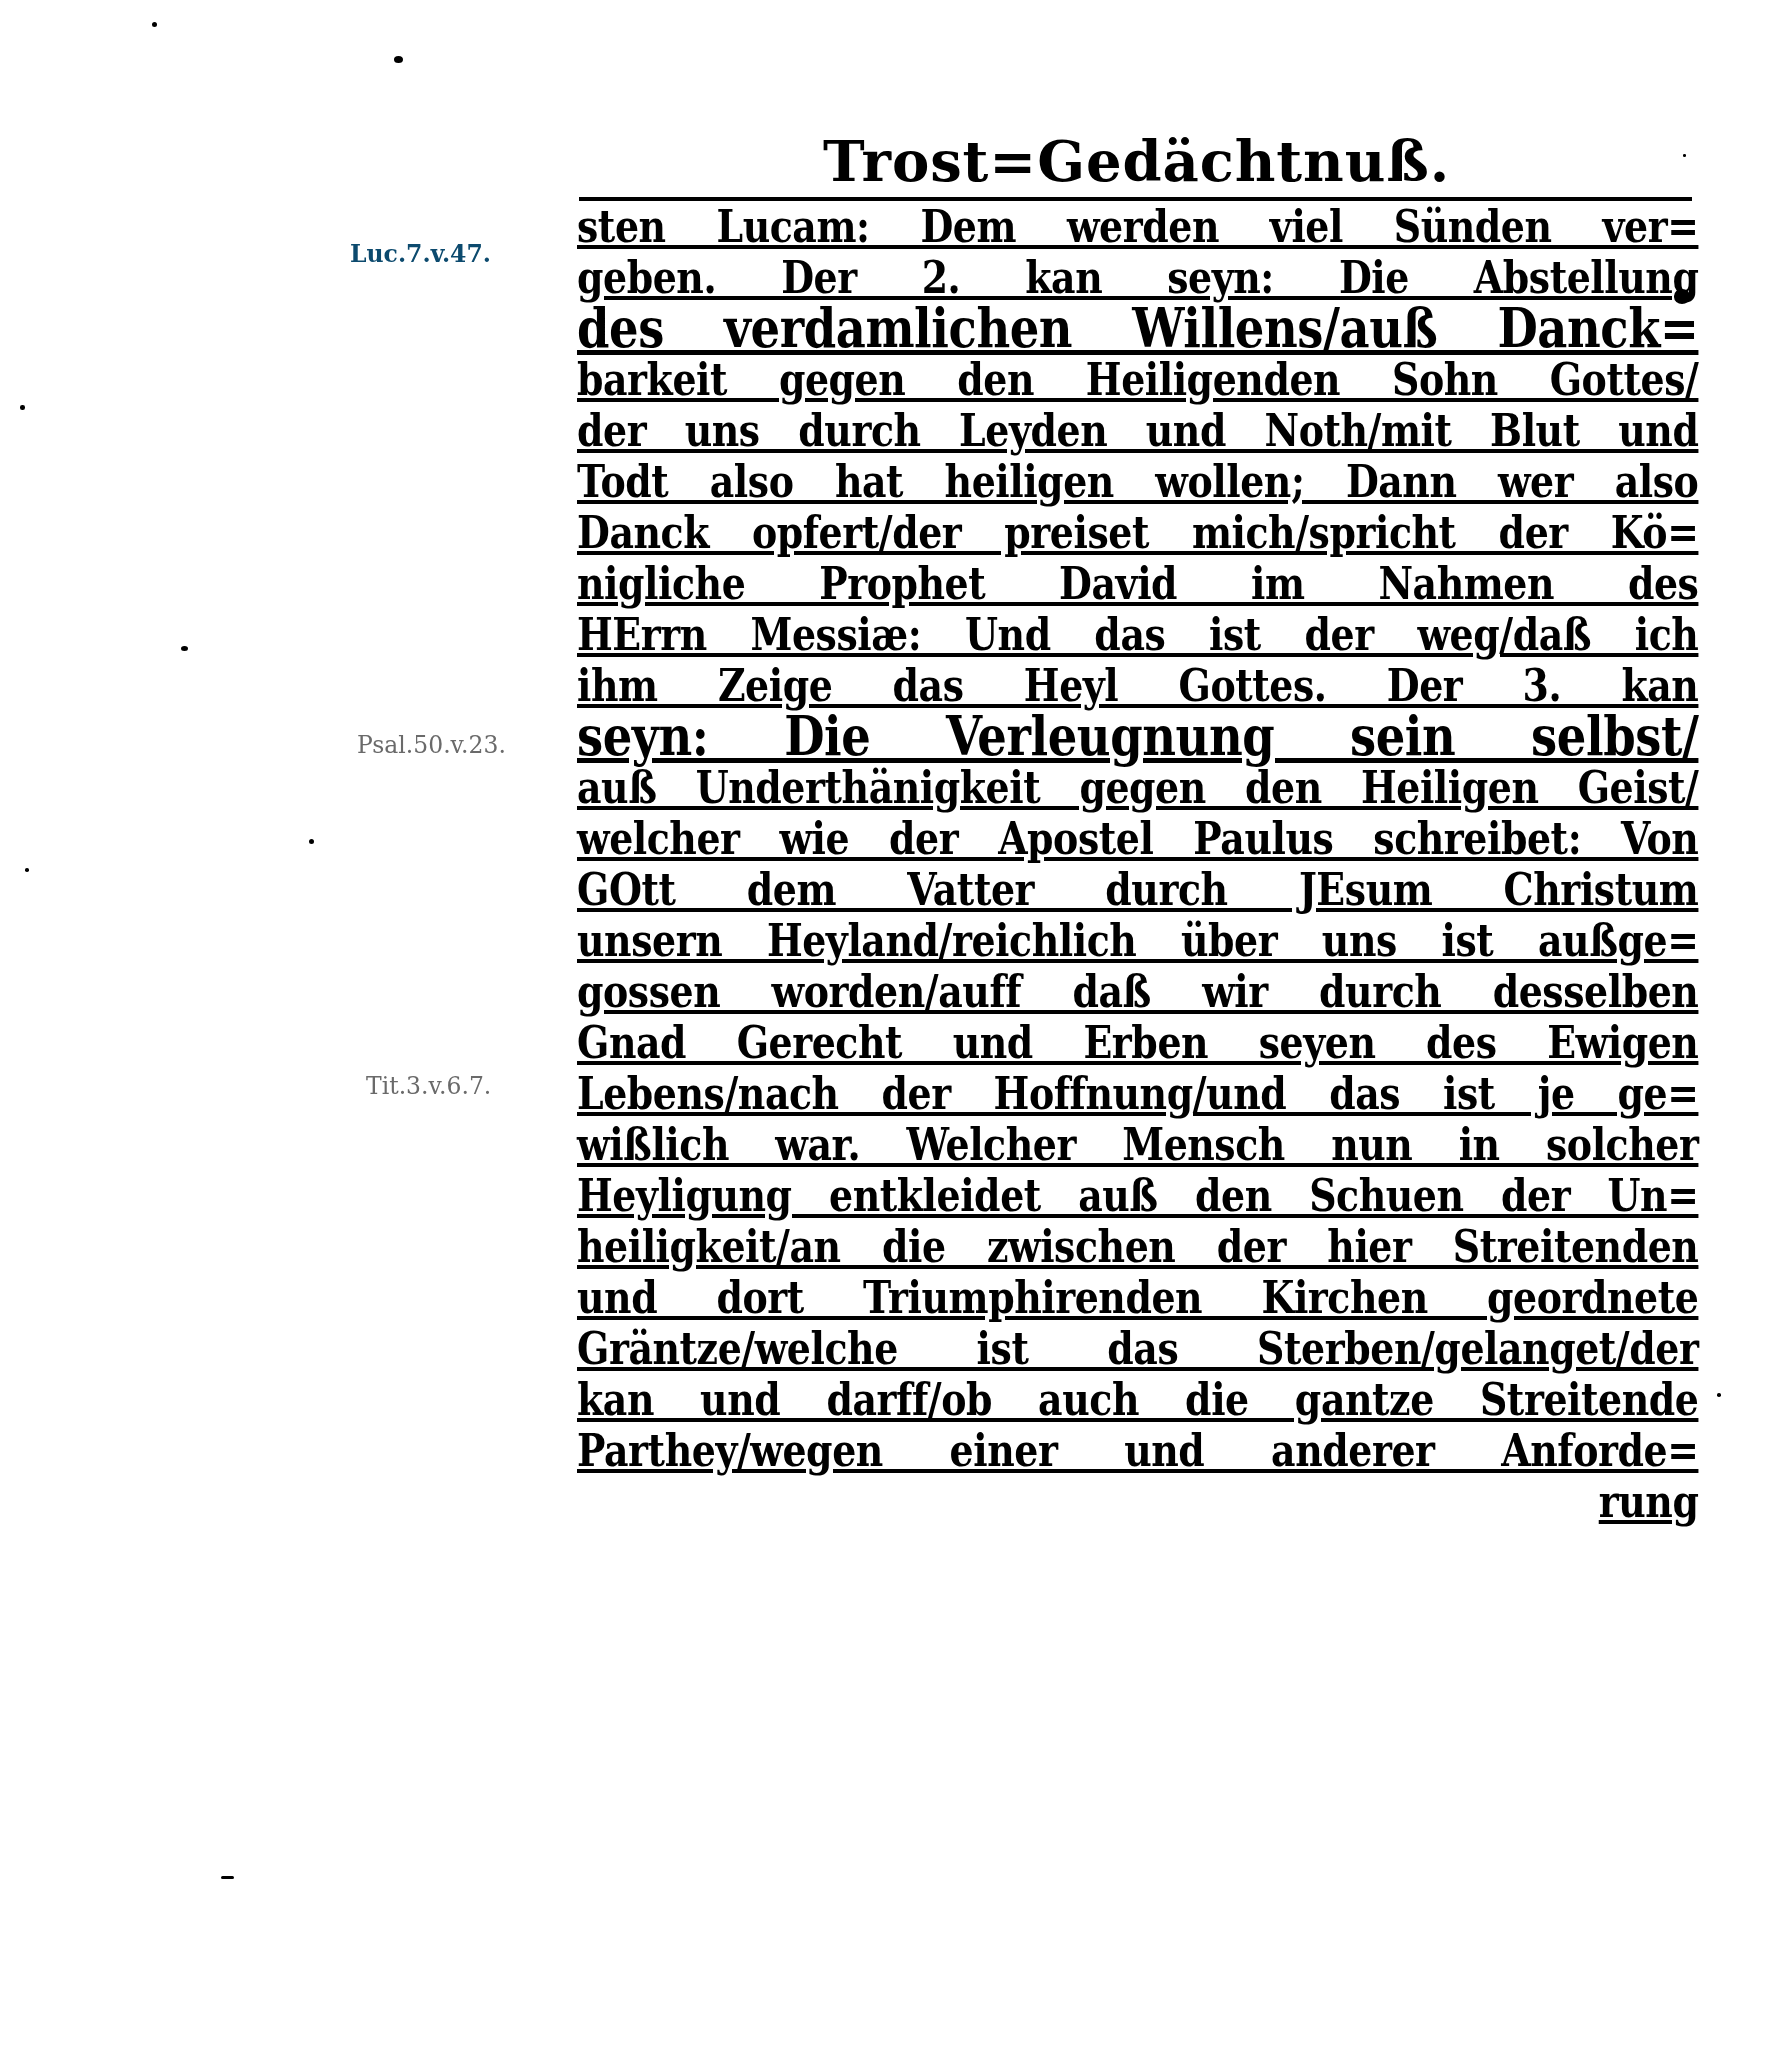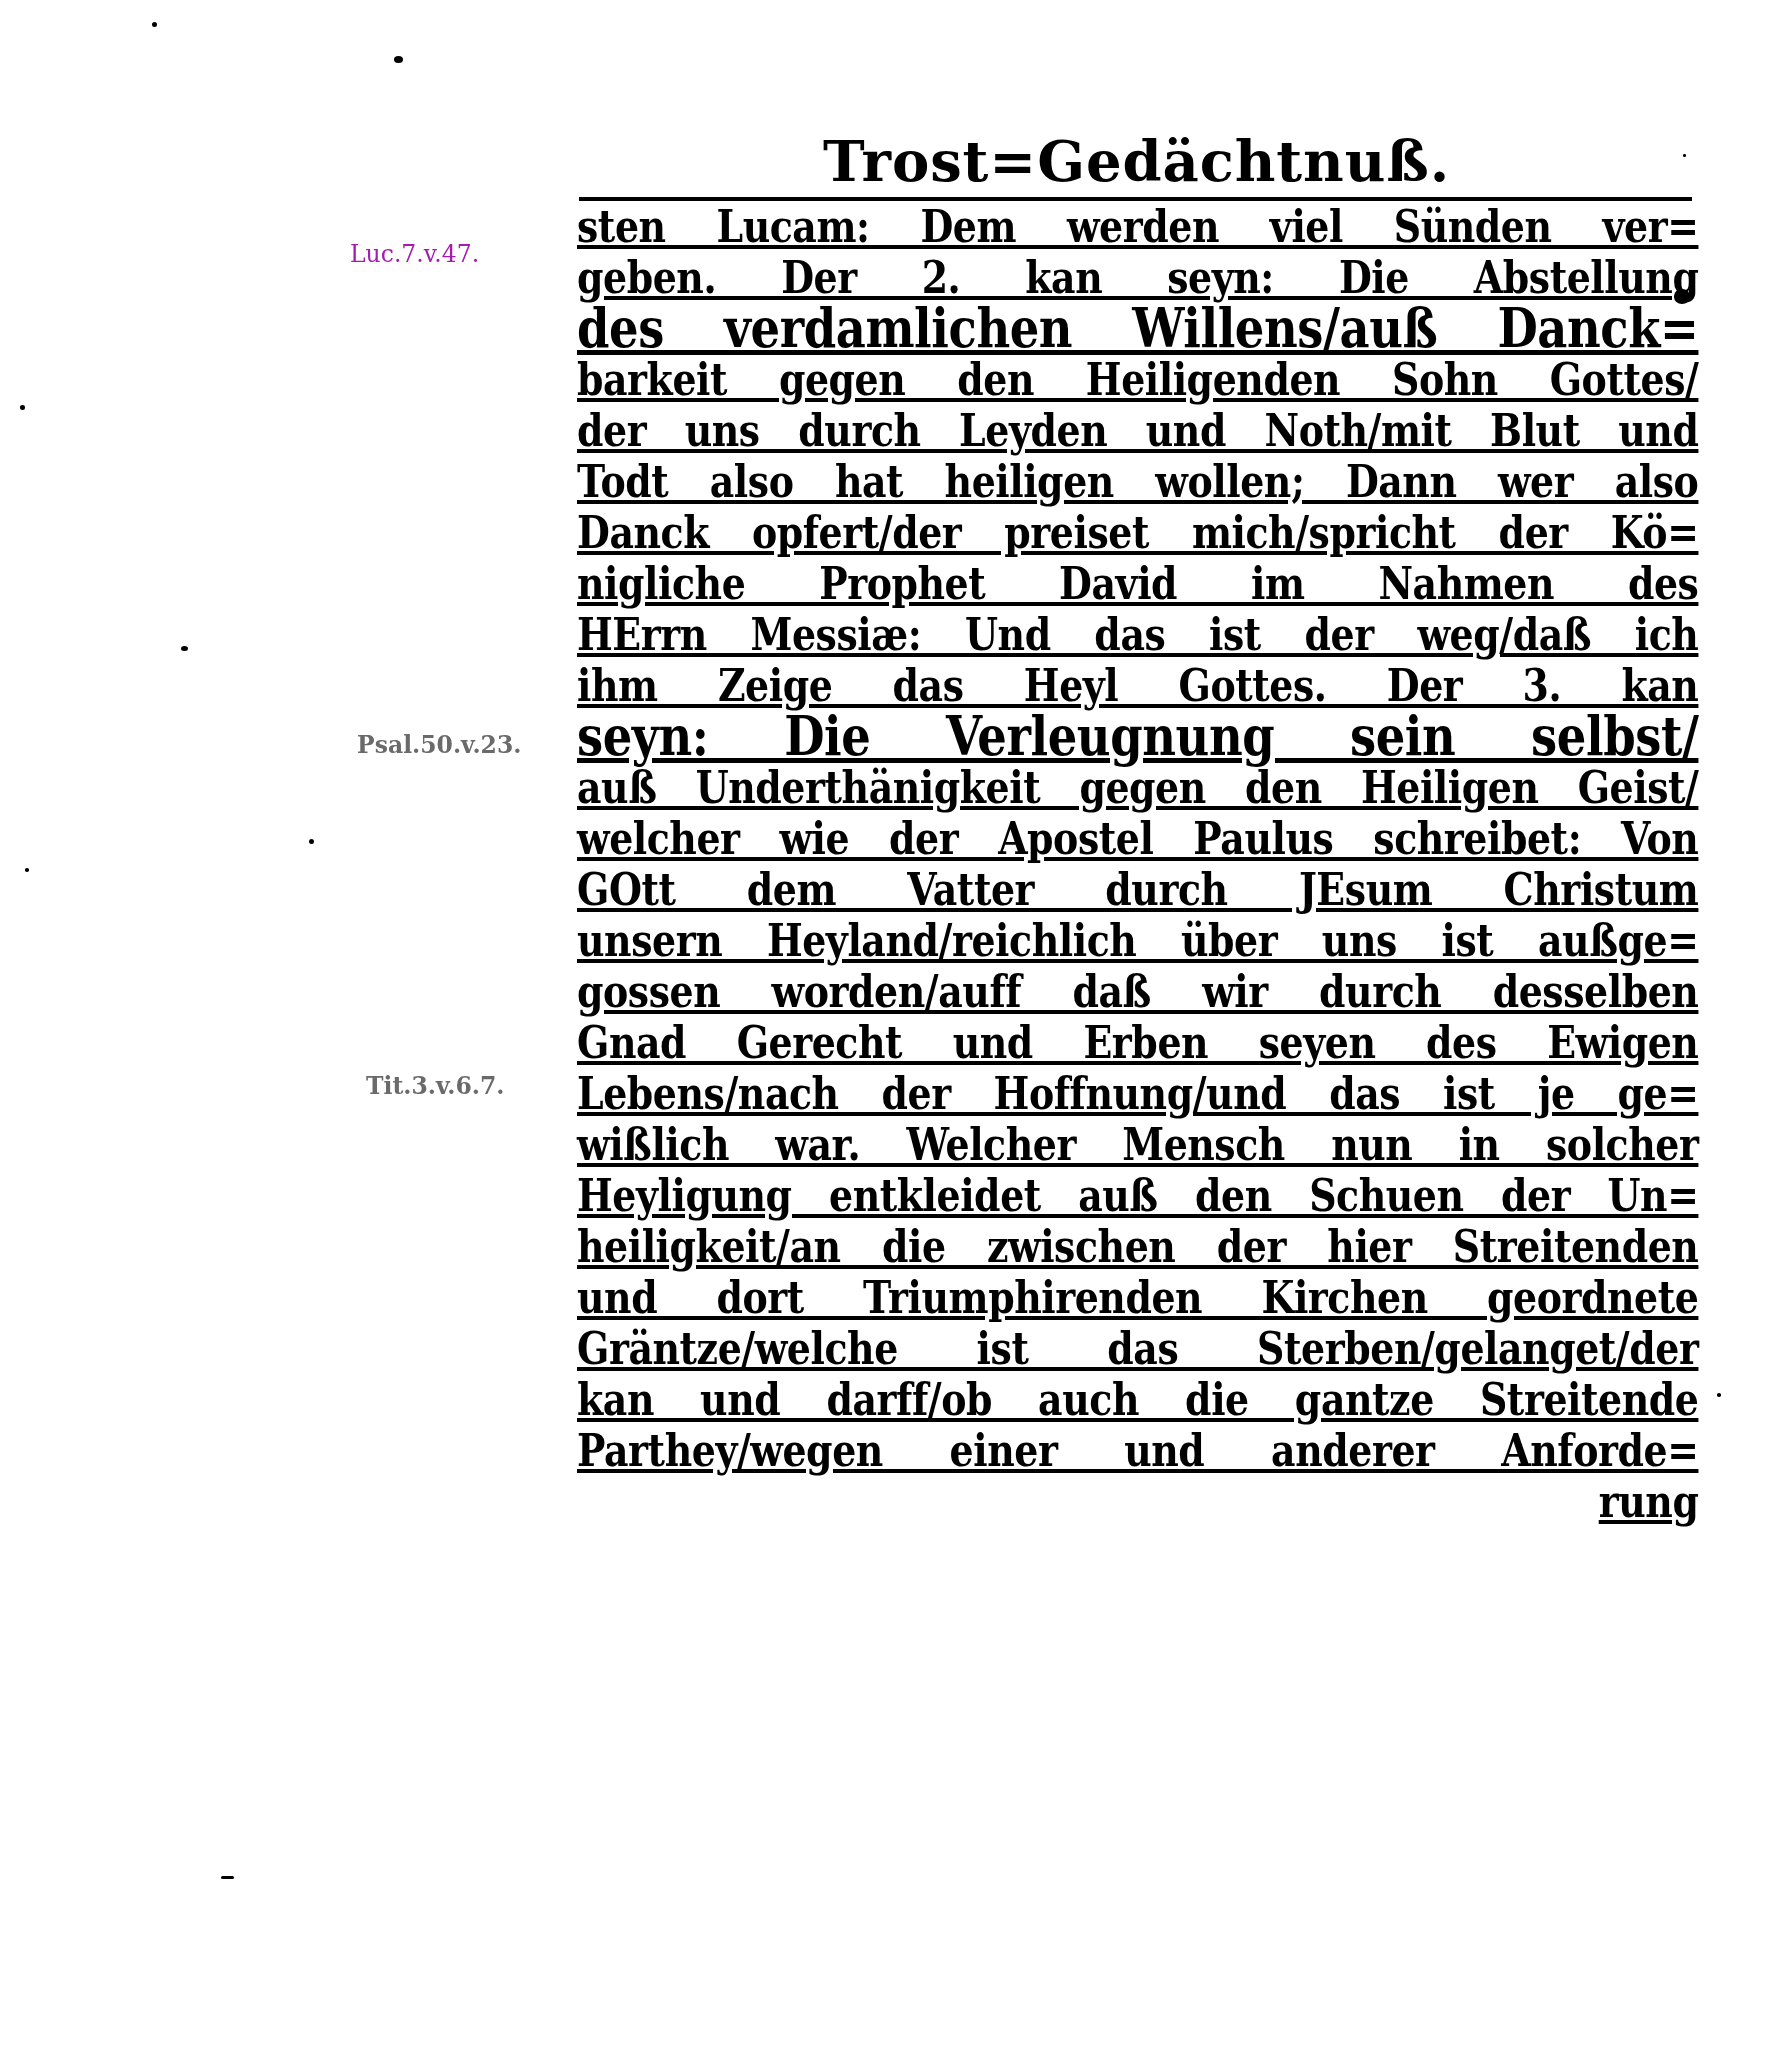--- a/index.html
+++ b/index.html
@@ -60,27 +60,27 @@
     .line.large {
       font-size: 54px;
     }
     .line.last {
       text-align: right;
       text-align-last: right;
     }
     .margin-note {
       position: absolute;
       font-size: 23.5px;
-      font-weight: normal;
+      font-weight: bold;
       white-space: nowrap;
-      color: #a21caf;
+      color: #0c4a6e;
     }
     .margin-note.faded {
       color: #6a6a6a;
-      font-weight: bold;
+      font-weight: normal;
     }
     .speck {
       position: absolute;
       background: #000;
       border-radius: 50%;
     }
     .faint-marks {
       position: absolute;
       left: 13.6px;
       top: 41px;

